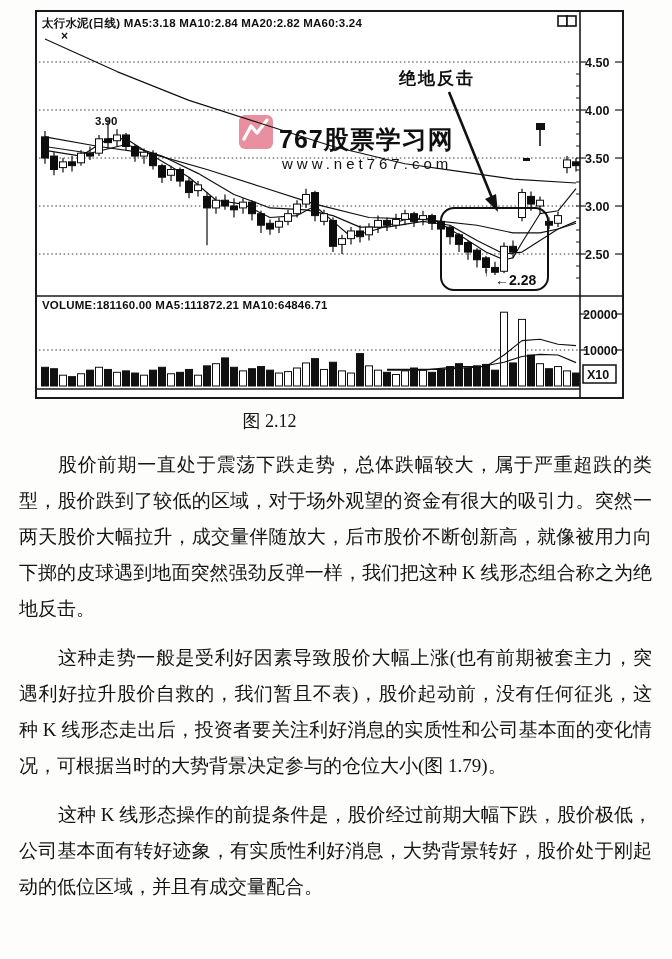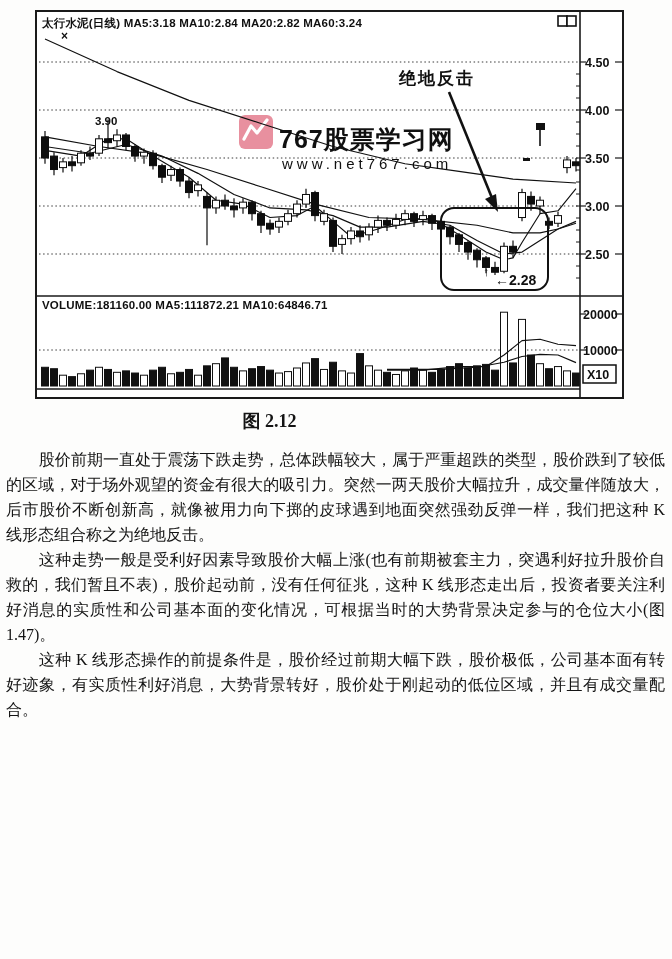--- a/index.html
+++ b/index.html
@@ -10,24 +10,24 @@
   .chart-frame svg{display:block;}
   svg text{font-family:"Liberation Sans",sans-serif;fill:#101010;}
   .axlab{font-size:12.5px;font-weight:700;}
   .hdr{font-size:11.5px;font-weight:700;letter-spacing:.2px;}
   .dot{stroke:#3a3a3a;stroke-width:1;stroke-dasharray:1.5 2.6;}
   .frameln{stroke:#1a1a1a;stroke-width:1.6;}
   .tick{stroke:#1a1a1a;stroke-width:1.2;}
   .maln{fill:none;stroke:#101010;stroke-width:1.15;stroke-linejoin:round;}
   .pattern{font-size:17px;font-weight:700;letter-spacing:2px;
            font-family:"Liberation Sans",sans-serif;}
-  .caption{width:539px;text-align:center;font-size:18px;font-weight:700;
+  .caption{width:539px;text-align:center;font-size:18px;font-weight:400;
            margin:10px 17px 14px 0;}
   .text-block{padding:0 7px 0 6px;}
-  .text-block p{font-size:16px;line-height:25px;margin:0;
+  .text-block p{font-size:19px;line-height:36px;margin:13px;
                 text-align:justify;text-indent:2.05em;}
 </style>
 </head>
 <body>
 
 <div class="figure-wrap">
   <div class="chart-frame">
     <svg id="chart-svg" viewBox="0 0 585 385" width="585" height="385">
         <g>
           <rect x="202" y="103" width="34" height="34" rx="6" fill="#e8909f"></rect>
@@ -309,15 +309,15 @@
           <rect x="486" y="146" width="7" height="3" fill="#111"></rect>
         </g>
       </svg>
   </div>
 </div>
 
 <div class="caption">图 2.12</div>
 
 <div class="text-block">
   <p>股价前期一直处于震荡下跌走势，总体跌幅较大，属于严重超跌的类型，股价跌到了较低的区域，对于场外观望的资金有很大的吸引力。突然一两天股价大幅拉升，成交量伴随放大，后市股价不断创新高，就像被用力向下掷的皮球遇到地面突然强劲反弹一样，我们把这种 K 线形态组合称之为绝地反击。</p>
-  <p>这种走势一般是受利好因素导致股价大幅上涨(也有前期被套主力，突遇利好拉升股价自救的，我们暂且不表)，股价起动前，没有任何征兆，这种 K 线形态走出后，投资者要关注利好消息的实质性和公司基本面的变化情况，可根据当时的大势背景决定参与的仓位大小(图 1.47)。</p>
+  <p>这种走势一般是受利好因素导致股价大幅上涨(也有前期被套主力，突遇利好拉升股价自救的，我们暂且不表)，股价起动前，没有任何征兆，这种 K 线形态走出后，投资者要关注利好消息的实质性和公司基本面的变化情况，可根据当时的大势背景决定参与的仓位大小(图 1.79)。</p>
   <p>这种 K 线形态操作的前提条件是，股价经过前期大幅下跌，股价极低，公司基本面有转好迹象，有实质性利好消息，大势背景转好，股价处于刚起动的低位区域，并且有成交量配合。</p>
 </div>
 
 </body></html>

